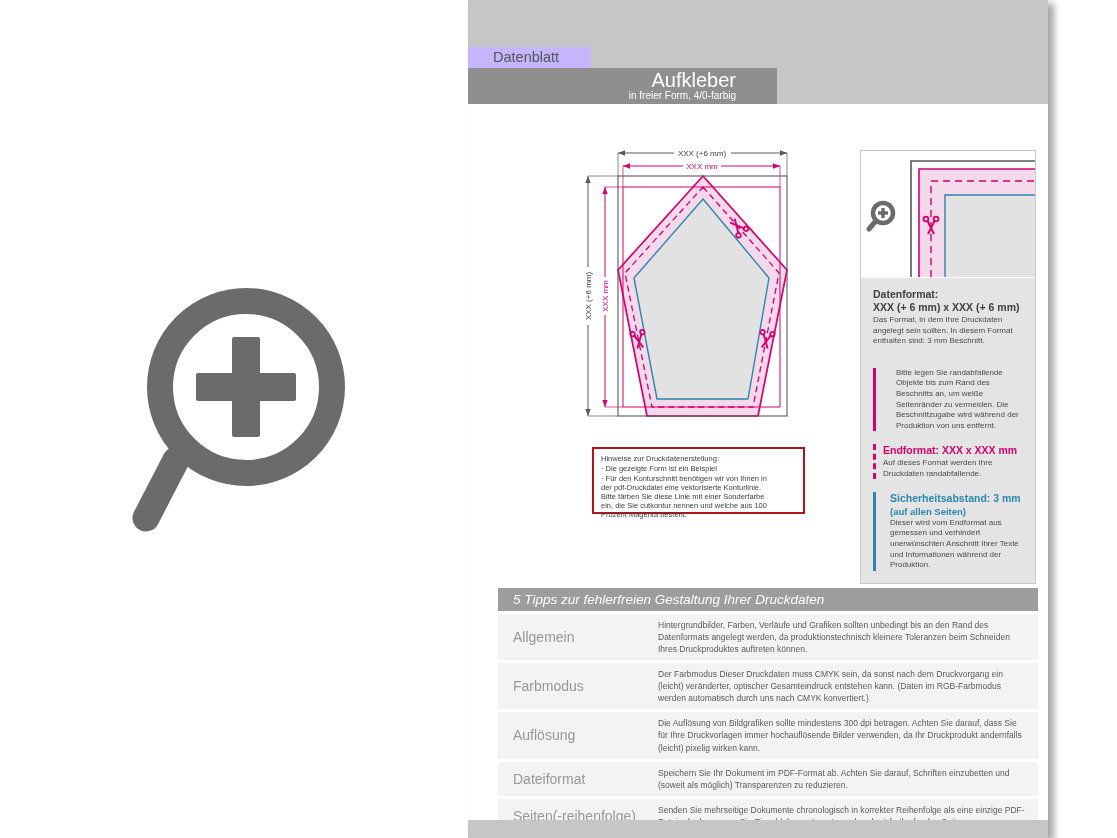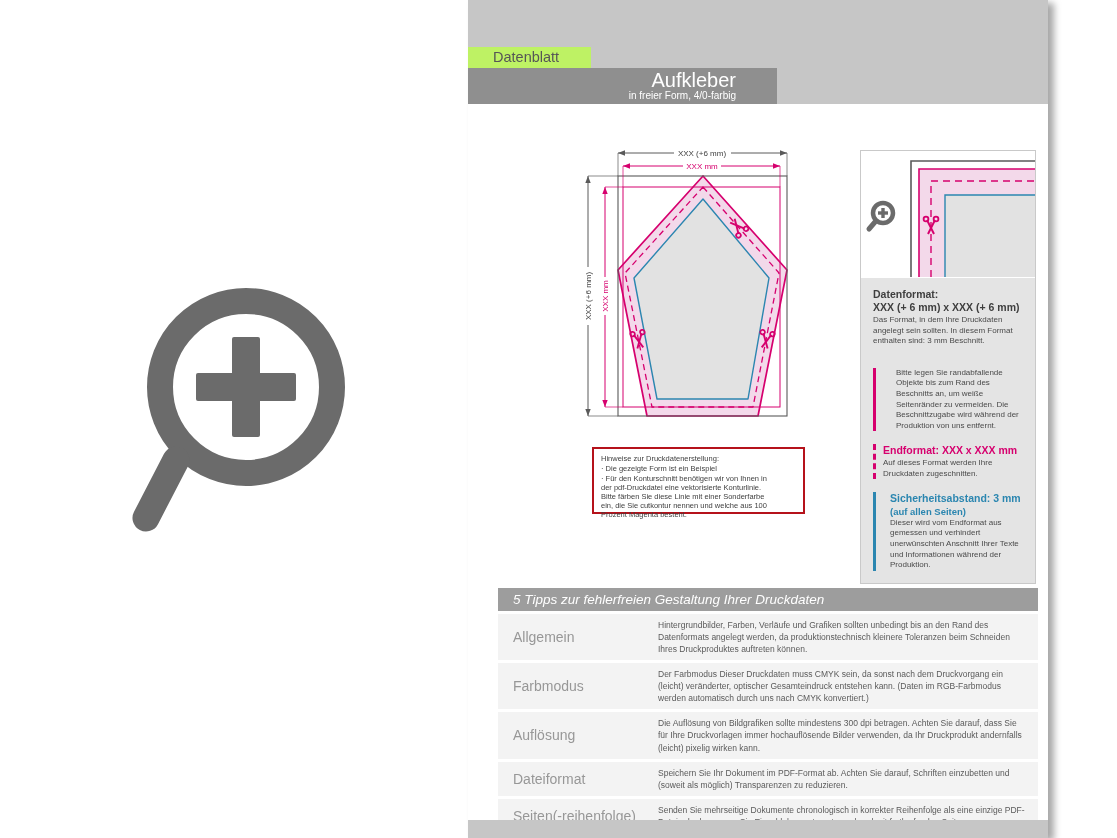--- a/index.html
+++ b/index.html
@@ -14,21 +14,21 @@
     font-family:"Liberation Sans",sans-serif;overflow:hidden;}
   .stage{position:relative;width:1117px;height:838px;background:#fff;}
 
   
   .big-zoom{position:absolute;left:128px;top:280px;width:228px;height:268px;}
 
   
   .page{position:absolute;left:468px;top:0;width:580px;height:838px;
     background:#fff;box-shadow:6px 3px 7px rgba(0,0,0,.35);}
   .header-band{position:absolute;left:0;top:0;width:100%;height:104px;background:var(--band);}
-  .tab{position:absolute;left:0;top:47px;width:123px;height:21px;background:#bef264;
+  .tab{position:absolute;left:0;top:47px;width:123px;height:21px;background:#c4b5fd;
     font-size:14.5px;color:#565656;line-height:21px;padding-left:25px;}
   .title-bar{position:absolute;left:0;top:68px;width:309px;height:36px;background:var(--bar);
     display:flex;flex-direction:column;align-items:flex-end;justify-content:center;
     padding-right:41px;color:#fff;}
   .title-bar .title{font-size:20px;line-height:20px;}
   .title-bar .subtitle{font-size:10px;line-height:12px;}
 
   
   .diagram{position:absolute;left:87px;top:138px;width:290px;height:310px;}
   svg text{font-family:"Liberation Sans","DejaVu Sans",sans-serif;}
@@ -177,21 +177,21 @@
         <div class="blk-daten">
           <div class="p-head">Datenformat:</div>
           <div class="p-head">XXX (+ 6 mm) x XXX (+ 6 mm)</div>
           <div class="p-body">Das Format, in dem Ihre Druckdaten angelegt sein sollten. In diesem Format enthalten sind: 3 mm Beschnitt.</div>
         </div>
         <div class="blk-bleed">
           <div class="p-body">Bitte legen Sie randabfallende Objekte bis zum Rand des Beschnitts an, um weiße Seitenränder zu vermeiden. Die Beschnittzugabe wird während der Produktion von uns entfernt.</div>
         </div>
         <div class="blk-end">
           <div class="p-head">Endformat: XXX x XXX mm</div>
-          <div class="p-body">Auf dieses Format werden Ihre Druckdaten zugeschnitten.</div>
+          <div class="p-body">Auf dieses Format werden Ihre Druckdaten randabfallende.</div>
         </div>
         <div class="blk-safe">
           <div class="p-head">Sicherheitsabstand: 3 mm</div>
           <div class="p-sub">(auf allen Seiten)</div>
           <div class="p-body">Dieser wird vom Endformat aus gemessen und verhindert unerwünschten Anschnitt Ihrer Texte und Informationen während der Produktion.</div>
         </div>
       </div>
     </div>
 
     <div class="tips">

